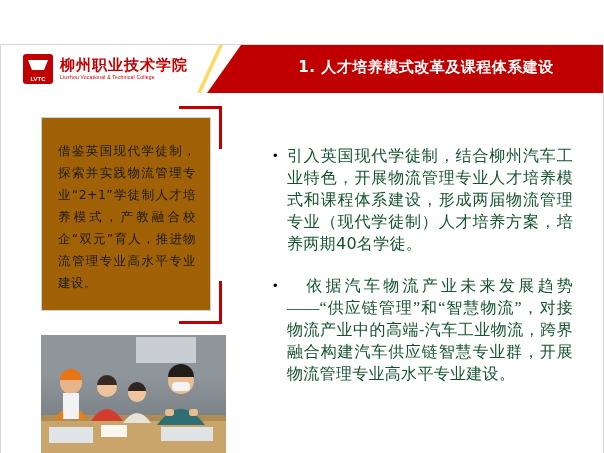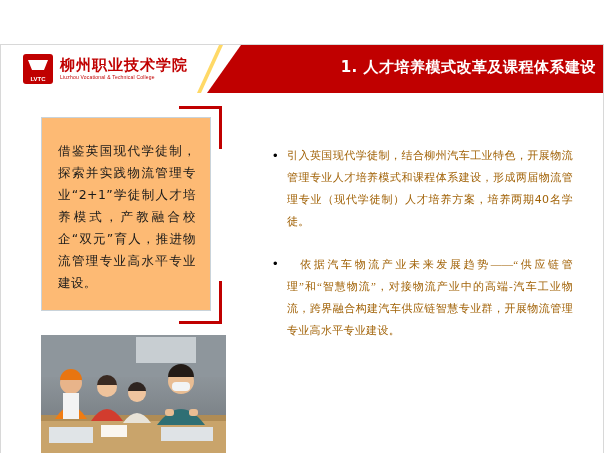--- a/index.html
+++ b/index.html
@@ -55,21 +55,21 @@
   }
   .header-title {
     position: absolute;
     left: 255px;
     top: 13px;
     width: 340px;
     color: #ffffff;
     font-size: 15px;
     font-weight: bold;
     letter-spacing: 0.5px;
-    text-align: right;
+    text-align: center;
     font-family: "DejaVu Sans", "Liberation Sans", sans-serif;
   }
   
   .logo {
     position: absolute;
     left: 22px;
     top: 9px;
     display: flex;
     align-items: center;
   }
@@ -119,21 +119,21 @@
   .left-col {
     position: absolute;
     left: 40px;
     top: 72px;
     width: 190px;
   }
   .quote-box {
     position: relative;
     width: 170px;
     min-height: 180px;
-    background: #fdba74;
+    background: #a16207;
     border: 1px solid #c9d3da;
     padding: 22px 14px 16px 16px;
     box-sizing: border-box;
   }
   .quote-text {
     font-size: 12.5px;
     line-height: 22px;
     color: #1a1a1a;
     letter-spacing: 0.4px;
     font-family: "DejaVu Sans", "Liberation Sans", sans-serif;
@@ -179,23 +179,23 @@
     margin-bottom: 20px;
   }
   .bullet-dot {
     flex: 0 0 14px;
     font-size: 13px;
     line-height: 22px;
     color: #000000;
     text-align: left;
   }
   .bullet-text {
-    font-size: 11px;
+    font-size: 16px;
     line-height: 22px;
-    color: #a16207;
+    color: #14532d;
     letter-spacing: 0.3px;
     text-align: justify;
     font-family: "DejaVu Sans", "Liberation Sans", sans-serif;
   }
   .indent {
     text-indent: 1.2em;
     font-family: Liberation Serif, serif;
   }
 </style>
 </head>

